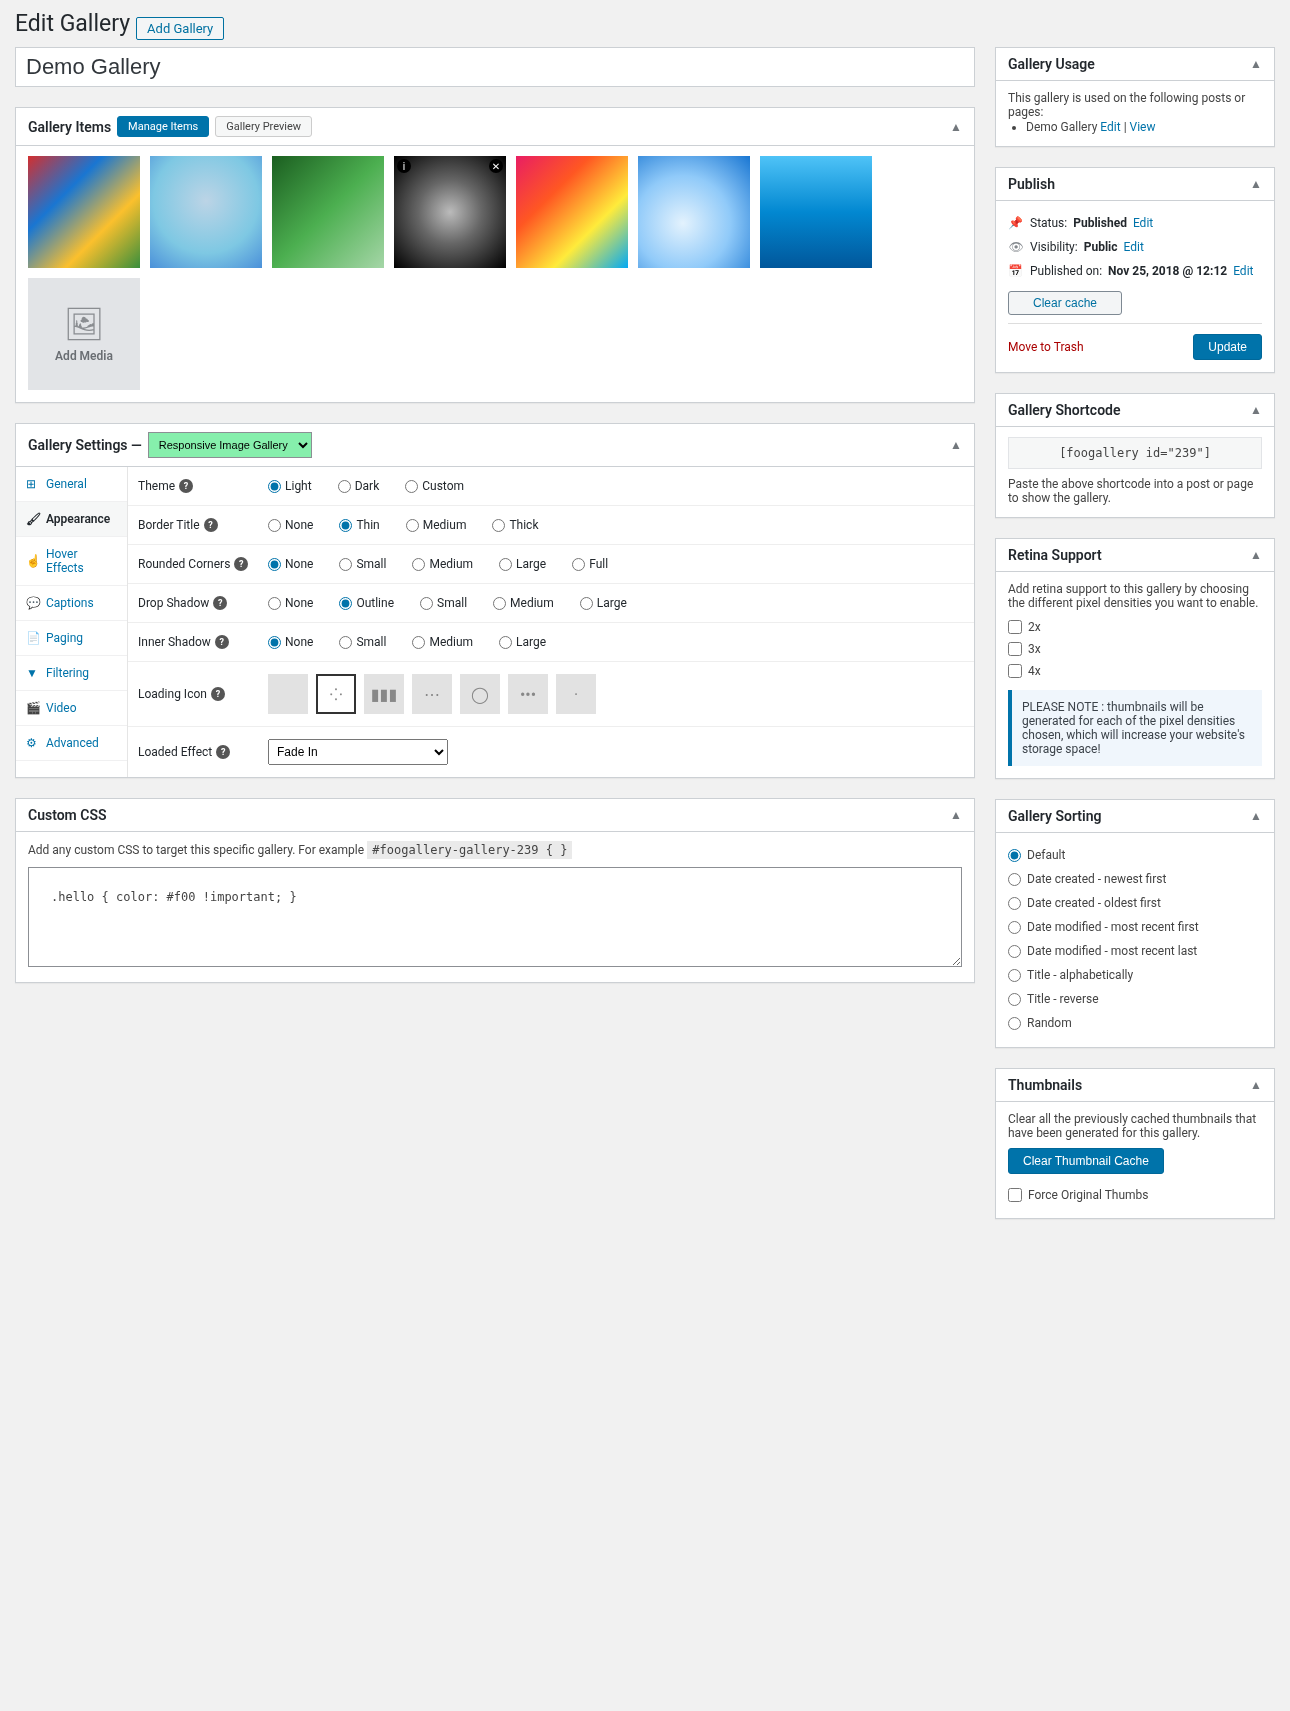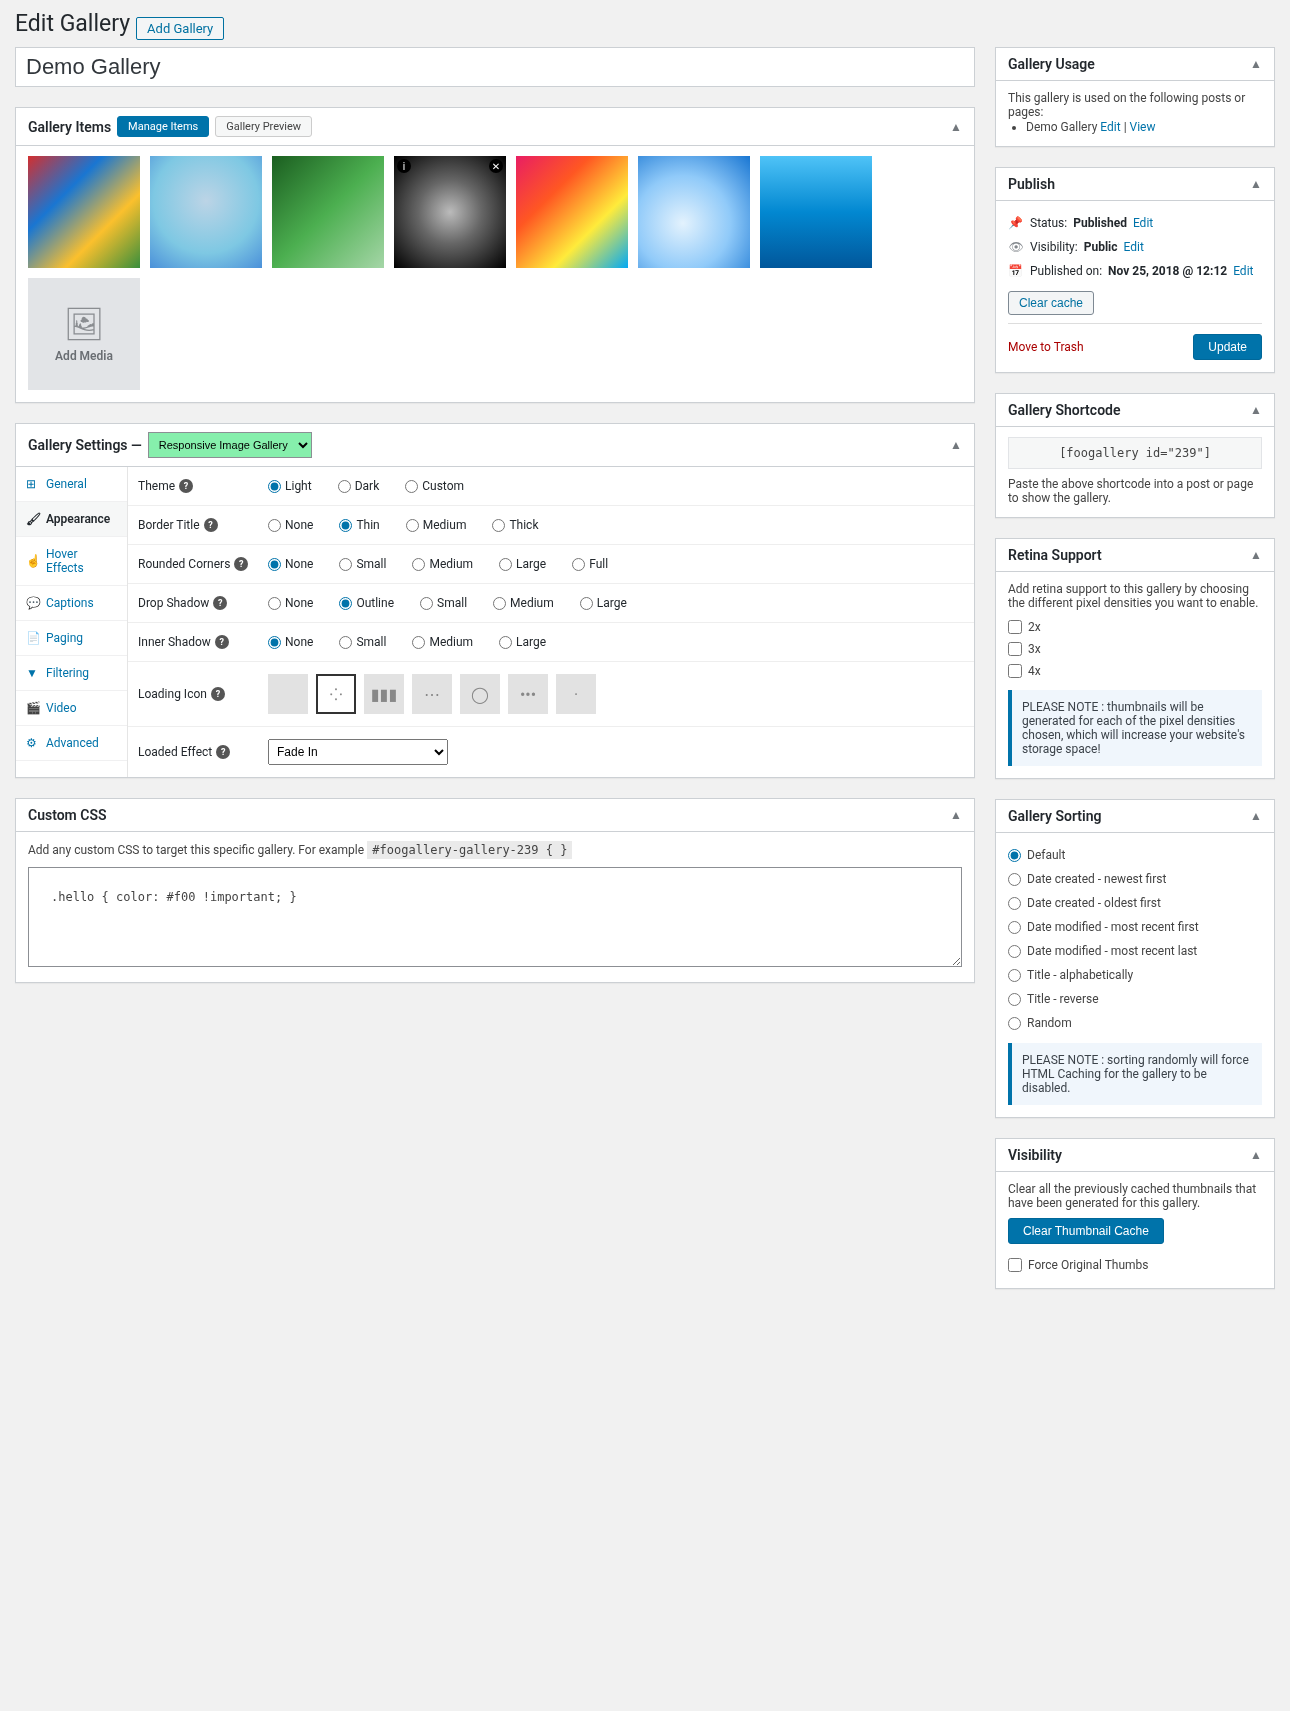--- a/index.html
+++ b/index.html
@@ -44,21 +44,21 @@
   .loader-tiles { display:flex; gap:8px;}
   .loader-tile { width:40px; height:40px; background:#e2e2e2; display:flex;align-items:center;justify-content:center; font-size:16px; color:#888; cursor:pointer; border:1px solid transparent;}
   .loader-tile.selected { border:2px solid #333; background:#fff;}
   .custom-css-note { font-size: 12px; color:#444; }
   code { background:#eaeaea; padding:2px 5px; font-family: Consolas, monospace; font-size:12px; }
   .css-textarea { width:100%; height: 100px; margin-top:10px; border:1px solid #8c8f94; font-family:Consolas,monospace; font-size:12px; padding:22px; color:#444; resize:both;}
   .side-col .postbox .inside { font-size: 12px; }
   .pub-row { display:flex; align-items:center; gap:6px; font-size:12px; padding: 5px 0; color:#23282d;}
   .pub-row .picon { width:16px; color:#82878c; text-align:center; }
   .pub-actions { display:flex; align-items:center; justify-content:space-between; border-top:1px solid #ddd; margin-top:8px; padding-top:10px;}
-  .btn { border:1px solid #7e8993; background:#f3f5f6; color:#0071a1; padding:4px 10px; border-radius:3px; font-size:12px; cursor:pointer;}
+  .btn { border:1px solid #7e8993; background:#f3f5f6; color:#0071a1; padding:4px 24px; border-radius:3px; font-size:12px; cursor:pointer;}
   .btn-primary { background:#0073aa; color:#fff; border-color:#006799; padding:5px 14px; }
   .trash-link { color:#a00; }
   .shortcode-box { background:#f6f7f7; border:1px solid #e2e4e7; padding:8px; font-family:Consolas,monospace; font-size:12px; text-align:center; margin-bottom:8px;}
   .note-box { border-left:4px solid #0073aa; background:#f0f6fc; padding:10px; font-size:12px; color:#3c434a; margin-top:8px;}
   .check-line { display:flex; align-items:center; gap:6px; padding:4px 0; font-size:12px;}
   .radio-line { display:flex; align-items:center; gap:6px; padding:5px 0; font-size:12px;}
   ul.usage-list { margin:1px 0 0 18px; font-size:12px;}
   .thumb-img { width:100%; height:100%; }
   .g1{background:linear-gradient(135deg,#d32f2f,#1976d2,#fbc02d,#388e3c);}
   .g2{background:radial-gradient(circle at 50% 40%,#bcd4e6 0%,#7ec8e3 60%,#4a90d9 100%);}
@@ -394,27 +394,26 @@
               </div>
               <div class="radio-line">
                 <input type="radio" name="sorting" style="">
                 <span>Title - reverse</span>
               </div>
               <div class="radio-line">
                 <input type="radio" name="sorting" style="">
                 <span>Random</span>
               </div>
             </div>
-          <div class="note-box">PLEASE NOTE : sorting randomly will force HTML Caching for the gallery to be disabled.</div>
-        </div>
-      </div>
-
-      <div class="postbox">
-        <div class="postbox-header">
-          <h2>Visibility</h2>
+        </div>
+      </div>
+
+      <div class="postbox">
+        <div class="postbox-header">
+          <h2>Thumbnails</h2>
           <span class="toggle-arrow">▲</span>
         </div>
         <div class="inside">
           <div style="margin-bottom:8px;">Clear all the previously cached thumbnails that have been generated for this gallery.</div>
           <button class="btn btn-primary">Clear Thumbnail Cache</button>
           <div class="check-line" style="margin-top:10px;">
             <input type="checkbox" style="">
             <span>Force Original Thumbs</span>
           </div>
         </div>

